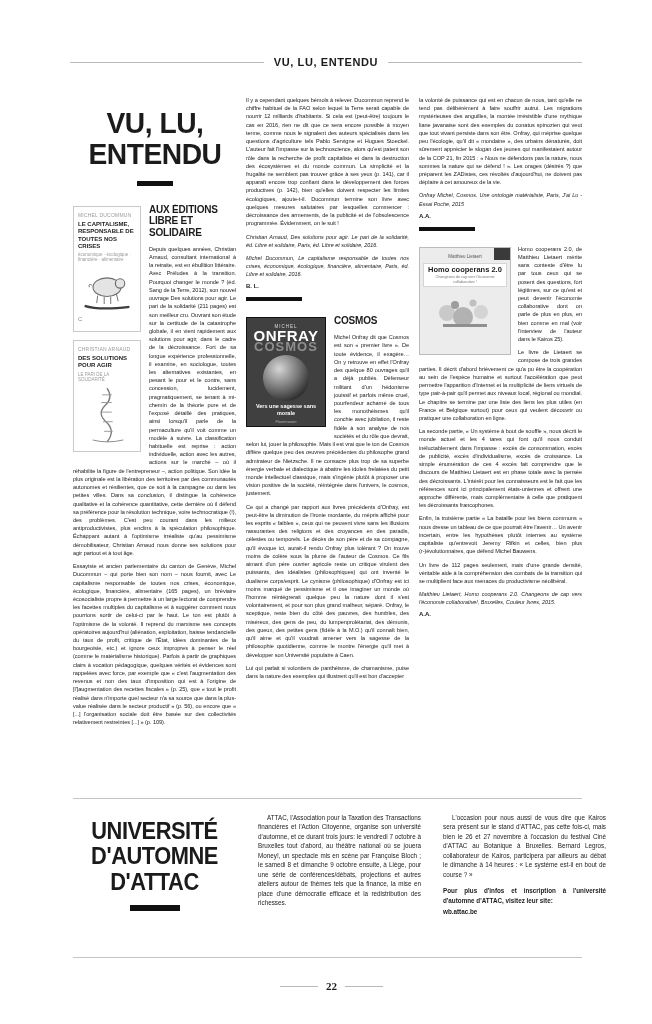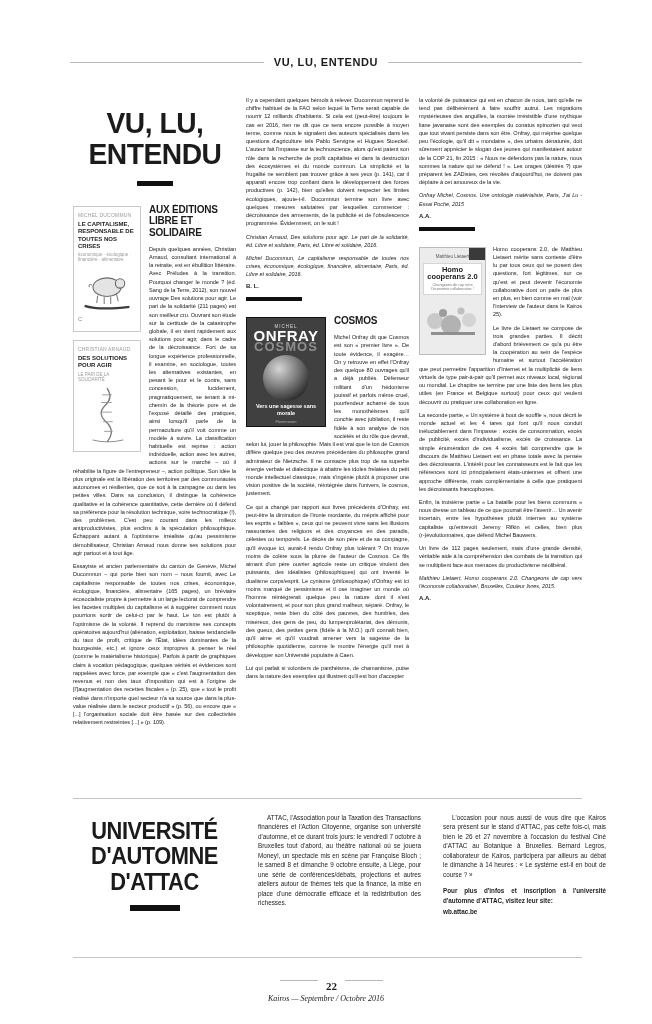--- a/index.html
+++ b/index.html
@@ -68,21 +68,21 @@
   .cosmos-onfray { font-size:15px; font-weight:bold; letter-spacing:.5px; line-height:.95; }
   .cosmos-cosmos { font-size:13px; font-weight:bold; letter-spacing:1px; color:#8e8e8e; line-height:.9; margin-top:-2px; }
   .cosmos-sphere {
     width:46px; height:46px; border-radius:50%; margin:2px auto;
     background:radial-gradient(circle at 35% 30%, #d6d6d6, #767676 45%, #1d1d1d 85%);
   }
   .cosmos-tagline { font-size:5.5px; font-weight:bold; line-height:1.25; }
   .cosmos-pub { font-size:4px; color:#aaa; margin-top:2px; }
 
   .cover-homo {
-    width:67px; height:108px; margin:2px 7px 6px 0;
+    width:92px; height:108px; margin:2px 7px 6px 0;
     background:#ececec; border:1px solid #bbb; padding:0; position:relative;
   }
   .homo-corner { position:absolute; top:0; right:0; width:16px; height:12px; background:#3a3a3a; }
   .homo-author { font-size:4.5px; color:#555; text-align:center; margin-top:6px; }
   .homo-band { background:#fff; margin:4px 3px 0; padding:2px; border:1px solid #d5d5d5; }
   .homo-title { font-size:7.5px; font-weight:bold; text-align:center; line-height:1; }
   .homo-sub { font-size:3.8px; color:#777; text-align:center; margin-top:2px; line-height:1.2; }
   .cover-homo svg { margin-top:4px; }
 
   
@@ -95,21 +95,21 @@
   .attac-title {
     font-size:23px; font-weight:bold; line-height:1.1; text-align:center;
     letter-spacing:-.5px; transform:scaleX(.95); margin-top:6px;
   }
   .attac-dash { width:50px; height:6px; background:#111; margin:10px auto 0; }
   p.attac { font-size:6.3px; line-height:1.5; text-align:justify; text-indent:9px; margin-bottom:7px; }
   p.attac.bold { font-weight:bold; text-indent:0; margin-bottom:2px; }
 
   
   .footer { position:absolute; top:980px; left:0; width:652px; text-align:center; }
-  .pagenum-row { display:flex; align-items:flex-start; justify-content:center; gap:8px;margin-left:11px; }
+  .pagenum-row { display:flex; align-items:center; justify-content:center; gap:8px;margin-left:11px; }
   .pagenum-row .mini-rule { width:38px; height:1px; background:#b9b9b9; }
   .pagenum { font-size:11px; font-weight:bold; font-family:"Liberation Serif", serif; }
   .journal { font-size:8px; font-style:italic; font-family:"Liberation Serif", serif; margin-top:2px; color:#222; }
 </style>
 </head>
 <body>
 
 <div class="page">
 
   <div class="top-header">
@@ -227,16 +227,15 @@
       <p class="attac bold">wb.attac.be</p>
     </div>
   </div>
 
   <div class="footer">
     <div class="pagenum-row">
       <span class="mini-rule"></span>
       <span class="pagenum">22</span>
       <span class="mini-rule"></span>
     </div>
-    <div class="journal">Kairos — Septembre / Octobre 2016</div>
   </div>
 
 </div>
 
 </body></html>

